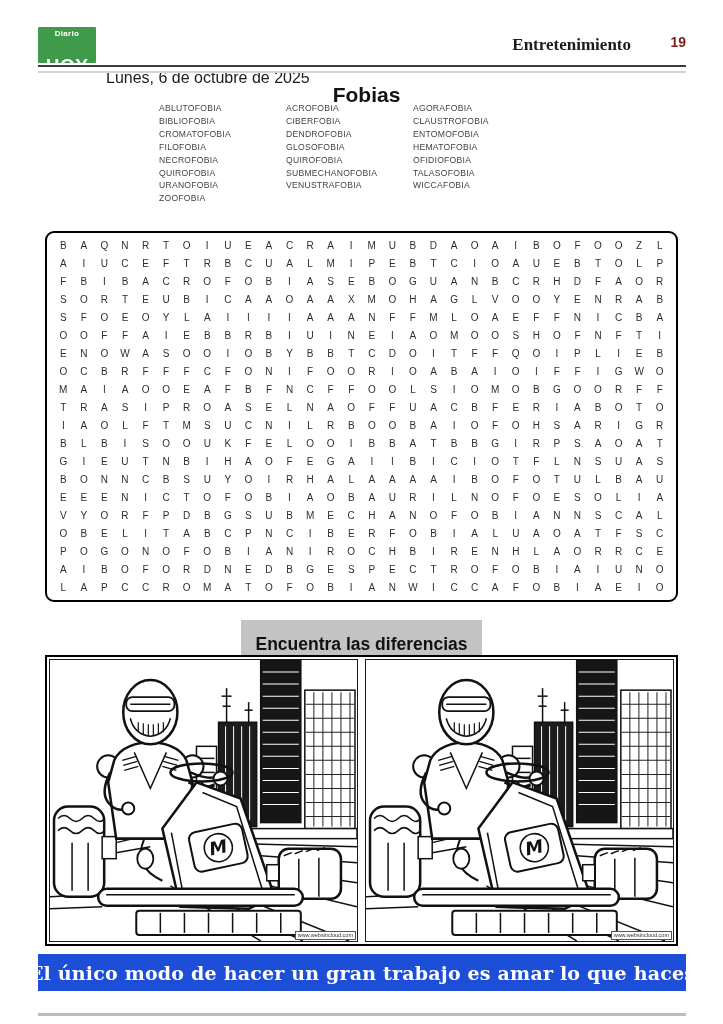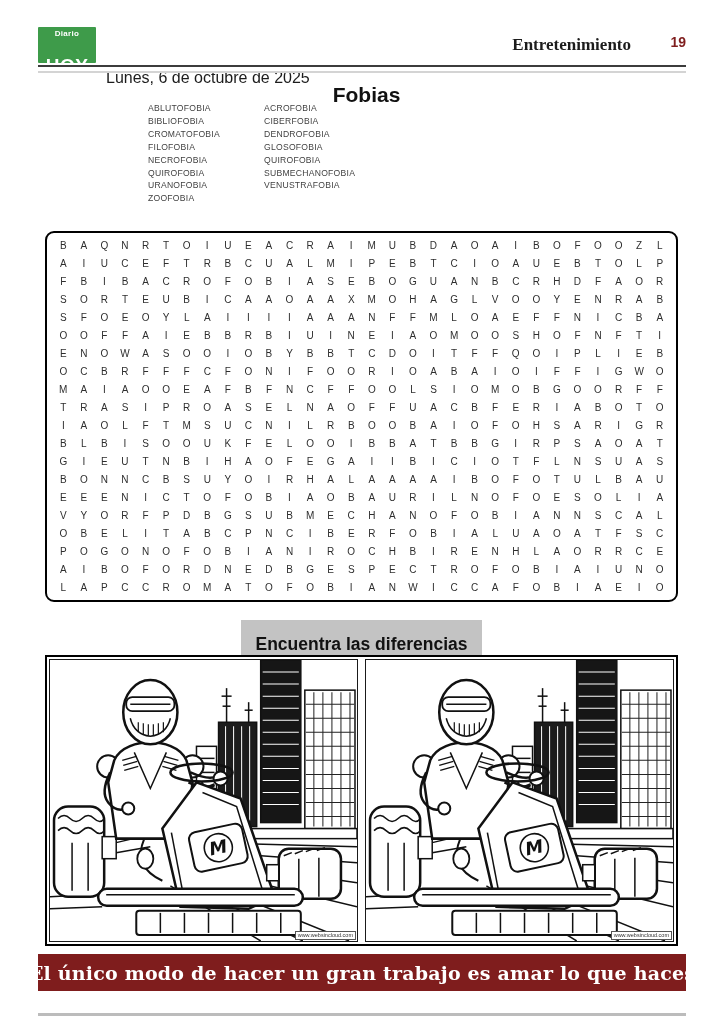--- a/index.html
+++ b/index.html
@@ -14,21 +14,21 @@
   .date{position:absolute;left:106px;top:37px;font-size:16px;color:#1c1c1c;margin-top:32px;}
   .section{position:absolute;right:92px;top:35px;font-size:17px;font-weight:bold;color:#1c1c1c;font-family:Liberation Serif, serif;}
   .pagenum{position:absolute;right:37px;top:34px;font-size:14px;font-weight:bold;color:#7f1d1d;}
   .rule1{position:absolute;left:38px;top:65px;width:648px;height:2px;background:#3c3c3c;}
   .rule2{position:absolute;left:38px;top:71px;width:648px;height:2px;background:#d4d4d4;}
 
   
   .fobias-title{position:absolute;left:0;top:78px;width:723px;text-align:center;
         font-size:21px;font-weight:bold;color:#111;margin:5px;}
   .word-list{position:absolute;left:148px;top:102px;display:flex;}
-  .wcol{width:116px;}
+  .wcol{width:116px;margin-left:11px;}
   .word{font-size:8.6px;color:#3f3f3f;line-height:12.9px;letter-spacing:.25px;}
 
   
   .grid-box{position:absolute;left:45px;top:231px;width:633px;height:371px;
         border:2.5px solid #000;border-radius:9px;box-sizing:border-box;padding:3px 6px;}
   .grid-letters{display:grid;grid-template-columns:repeat(30,1fr);grid-auto-rows:1fr;
         width:100%;height:100%;}
   .cell{display:flex;align-items:center;justify-content:center;font-size:10px;
         color:#2e2e2e;font-weight:500;}
 
@@ -37,21 +37,21 @@
   .diff-title{display:inline-block;background:#c3c3c3;color:#111;font-size:17.5px;
         font-weight:bold;padding:14px 14px;}
   .diff-box{position:absolute;left:45px;top:655px;width:633px;height:291px;
         border:2.5px solid #000;box-sizing:border-box;display:flex;gap:7px;padding:2px;background:#fff;}
   .panel{flex:1;border:1.5px solid #1a1a1a;position:relative;overflow:hidden;background:#fff;}
   .panel svg{width:100%;height:100%;display:block;}
   .watermark{position:absolute;right:1px;bottom:1px;border:1px solid #555;background:#fff;
         font-size:5.5px;color:#333;padding:0 2px;line-height:7px;}
 
   
-  .quote-bar{position:absolute;left:38px;top:954px;width:648px;height:37px;background:#7f1d1d;
+  .quote-bar{position:absolute;left:38px;top:954px;width:648px;height:37px;background:#1d4ed8;
         display:flex;align-items:center;justify-content:center;}
   .quote-text{color:#fff;font-family:"DejaVu Serif",serif;font-weight:bold;font-size:19px;
         letter-spacing:.2px;white-space:nowrap;}
   .bottom-bar{position:absolute;left:38px;top:1013px;width:648px;height:3px;background:#bcbcbc;}
 </style>
 </head>
 <body>
 
 <div class="page">
 
@@ -79,20 +79,29 @@
       </div>
       <div class="wcol">
         <div class="word">ACROFOBIA</div>
         <div class="word">CIBERFOBIA</div>
         <div class="word">DENDROFOBIA</div>
         <div class="word">GLOSOFOBIA</div>
         <div class="word">QUIROFOBIA</div>
         <div class="word">SUBMECHANOFOBIA</div>
         <div class="word">VENUSTRAFOBIA</div>
       </div>
+      <div class="wcol">
+        <div class="word">AGORAFOBIA</div>
+        <div class="word">CLAUSTROFOBIA</div>
+        <div class="word">ENTOMOFOBIA</div>
+        <div class="word">HEMATOFOBIA</div>
+        <div class="word">OFIDIOFOBIA</div>
+        <div class="word">TALASOFOBIA</div>
+        <div class="word">WICCAFOBIA</div>
+      </div>
     </div>
 
   <div class="grid-box">
     <div class="grid-letters" id="grid-letters">
         <span class="cell">B</span>
         <span class="cell">A</span>
         <span class="cell">Q</span>
         <span class="cell">N</span>
         <span class="cell">R</span>
         <span class="cell">T</span>

